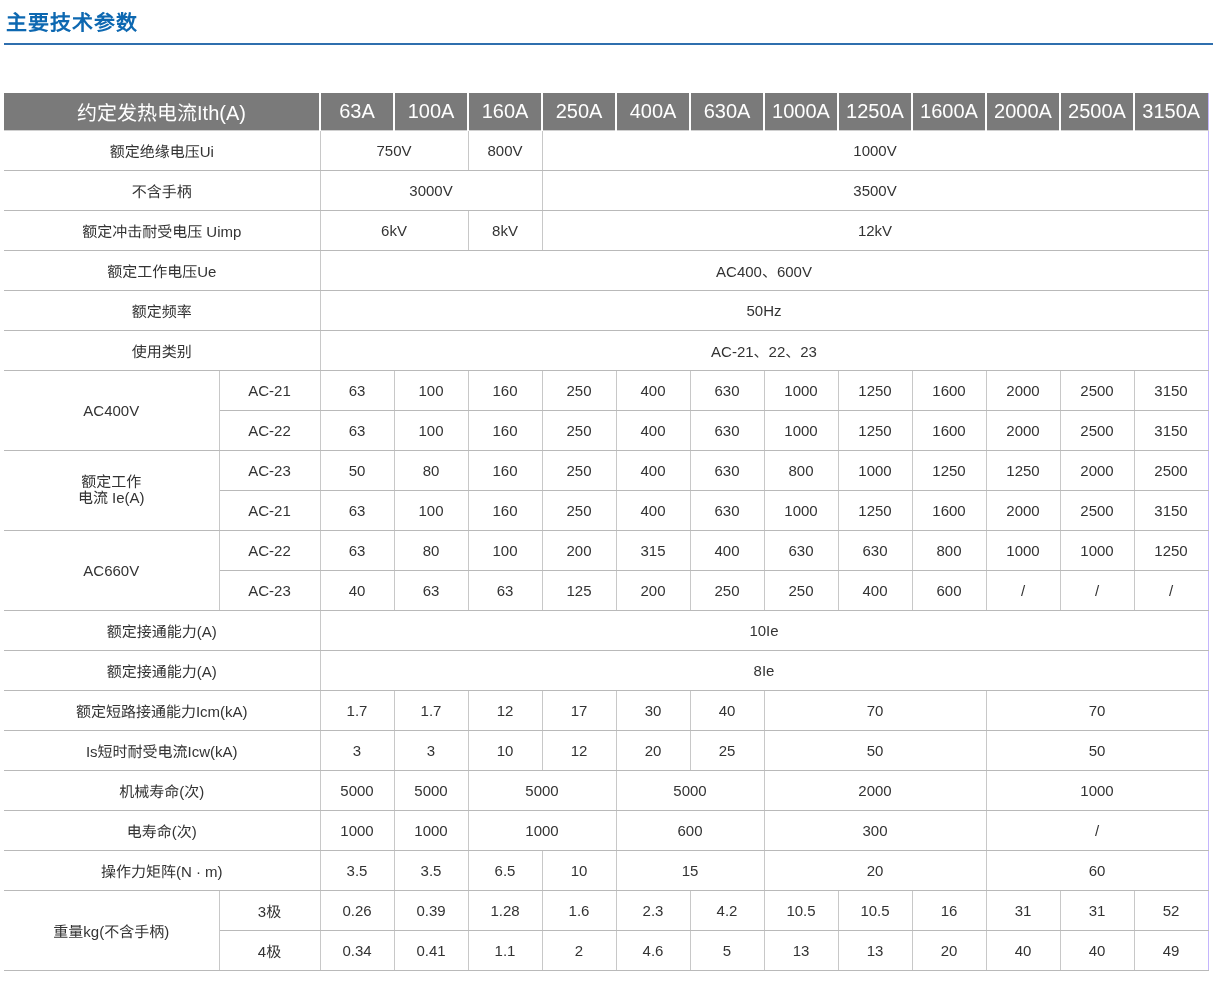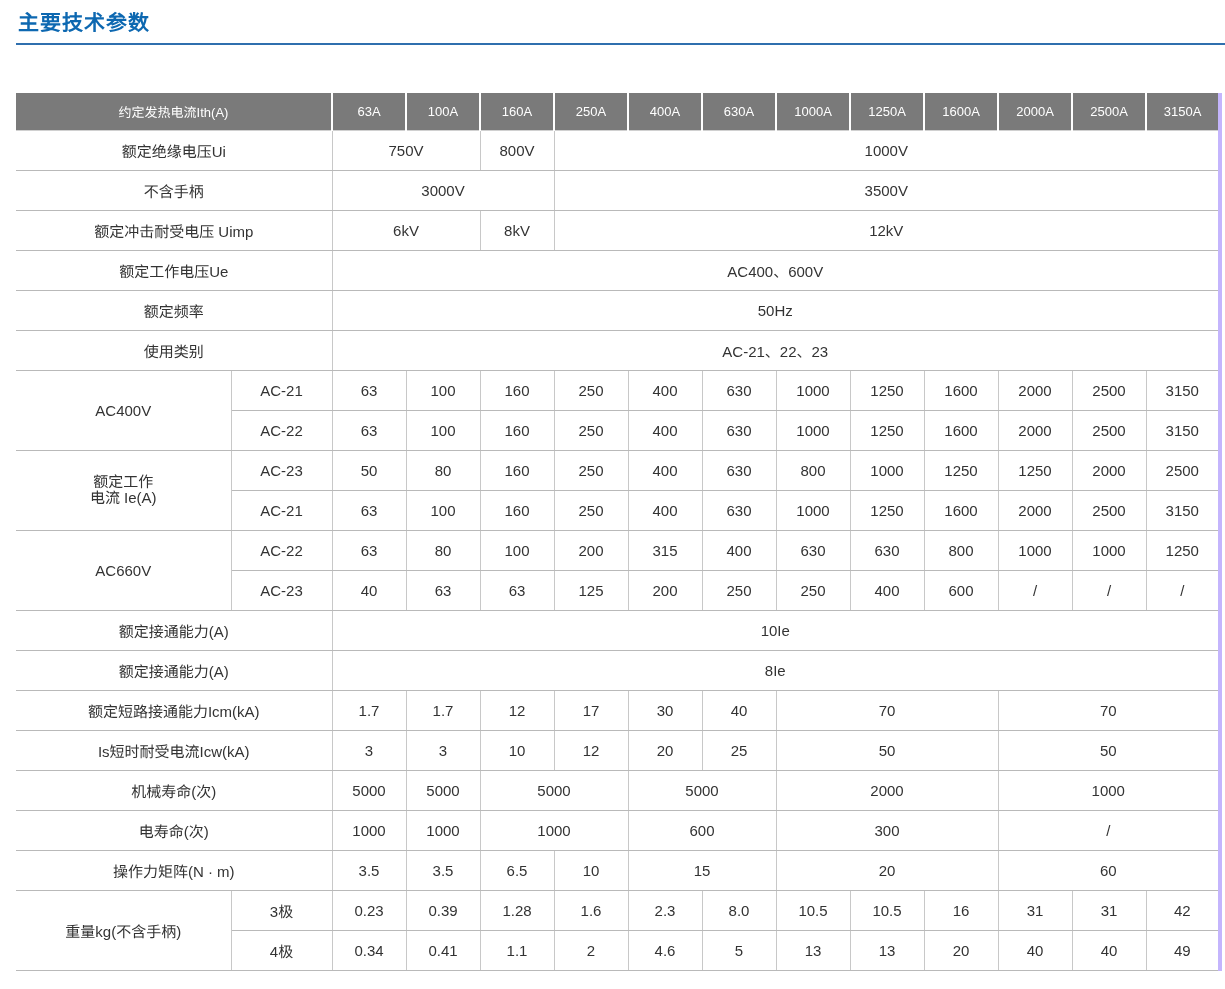--- a/index.html
+++ b/index.html
@@ -11,21 +11,21 @@
     --border-h:#b9b9b9;
     --text:#333333;
   }
   *{box-sizing:border-box;}
   html,body{margin:0;padding:0;}
   body{
     width:1225px;height:989px;background:#ffffff;
     font-family:"Liberation Sans","DejaVu Sans",sans-serif;
     color:var(--text);
   }
-  .page{padding:8px 8px 0 16px;}
+  .page{padding:8px 8px 0 4px;}
   h1.page-title{
     margin:2px 0 7px 2px;
     font-size:21px;line-height:26px;
     font-weight:bold;color:var(--accent);
     letter-spacing:1px;
   }
   .title-rule{
     height:2px;background:var(--rule);
     margin:0 0 48px 0;width:1209px;
   }
@@ -33,25 +33,25 @@
     border-collapse:collapse;table-layout:fixed;
     width:1204px;
   }
   table.spec td{
     height:40px;font-size:15px;text-align:center;vertical-align:middle;
     border-right:1px solid var(--border-v);
     border-bottom:1px solid var(--border-h);
     padding:0 3px;color:var(--text);
     overflow:hidden;
   }
-  table.spec tr td:last-child{border-right:4px solid #c4b5fd;}
+  table.spec tr td:last-child{border-right:1px solid #c4b5fd;}
   tr.head-row td{
     background:var(--header-bg);color:var(--header-text);
     height:37px;border-right:2px solid #ffffff;
-    border-bottom:1px solid #d0d0d0;font-size:13px;
+    border-bottom:1px solid #d0d0d0;font-size:20px;
   }
   tr.head-row td:last-child{border-right:none;}
   td.c-hlabel,td.c-label,td.c-groupleft{text-align:left;padding-left:34px;}
   td.c-groupleft{line-height:16px;}
   td.c-group,td.c-sub,td.c-data{text-align:center;}
 </style>
 </head>
 <body>
 
 <div class="page">
@@ -267,32 +267,32 @@
           <td class="c-data">3.5</td>
           <td class="c-data">6.5</td>
           <td class="c-data">10</td>
           <td colspan="2" class="c-data">15</td>
           <td colspan="3" class="c-data">20</td>
           <td colspan="3" class="c-data">60</td>
         </tr>
         <tr>
           <td rowspan="2" class="c-label">重量kg(不含手柄)</td>
           <td class="c-sub">3极</td>
-          <td class="c-data">0.23</td>
+          <td class="c-data">0.26</td>
           <td class="c-data">0.39</td>
           <td class="c-data">1.28</td>
           <td class="c-data">1.6</td>
           <td class="c-data">2.3</td>
-          <td class="c-data">8.0</td>
+          <td class="c-data">4.2</td>
           <td class="c-data">10.5</td>
           <td class="c-data">10.5</td>
           <td class="c-data">16</td>
           <td class="c-data">31</td>
           <td class="c-data">31</td>
-          <td class="c-data">42</td>
+          <td class="c-data">52</td>
         </tr>
         <tr>
           <td class="c-sub">4极</td>
           <td class="c-data">0.34</td>
           <td class="c-data">0.41</td>
           <td class="c-data">1.1</td>
           <td class="c-data">2</td>
           <td class="c-data">4.6</td>
           <td class="c-data">5</td>
           <td class="c-data">13</td>

